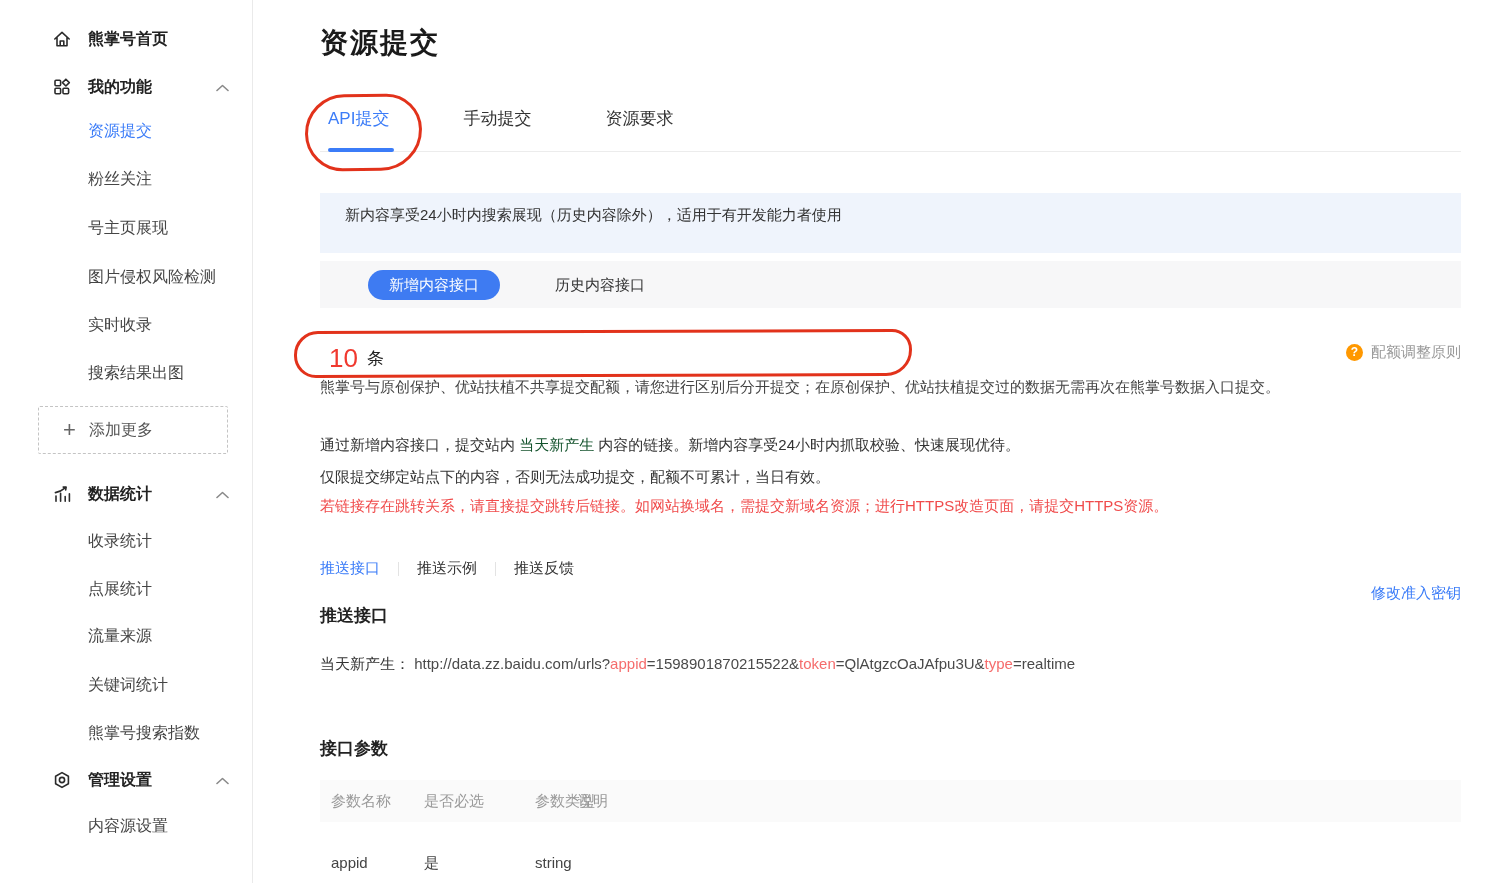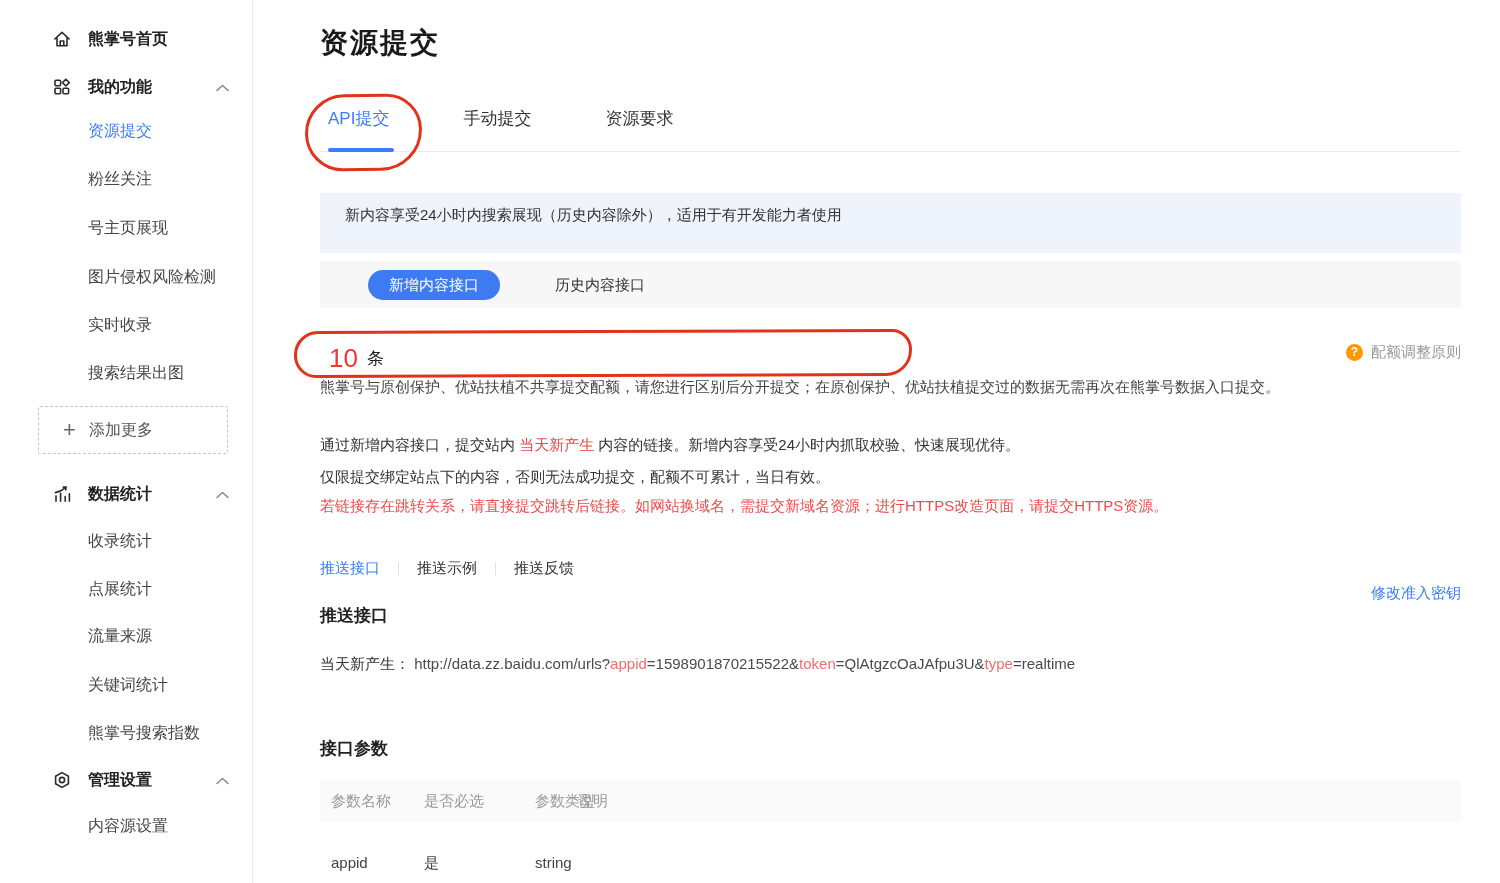--- a/index.html
+++ b/index.html
@@ -32,21 +32,21 @@
   .pill { position:absolute; left:48px; top:9px; height:30px; line-height:30px; padding:0 21px; background:#3E7BF2; color:#fff; font-size:15px; border-radius:15px; cursor:pointer; white-space:nowrap; }
   .pill-alt { position:absolute; left:235px; top:0; height:47px; line-height:47px; font-size:15px; color:#333; cursor:pointer; white-space:nowrap; }
   .quota-row { position:absolute; left:320px; top:336px; height:44px; display:flex; align-items:center; font-size:17px; color:#222; white-space:nowrap; }
   .quota-big { font-size:26px; color:#F0392F; margin:0 9px; line-height:1; }
   .help { position:absolute; right:39px; top:343px; display:flex; align-items:center; gap:8px; cursor:pointer; }
   .help-badge { width:17px; height:17px; border-radius:50%; background:#FF9800; color:#fff; font-size:12px; font-weight:700; text-align:center; line-height:17px; }
   .help-label { font-size:15px; color:#999; }
   .quota-note { position:absolute; left:320px; top:378px; width:1141px; font-size:15px; color:#444; white-space:nowrap; }
   .para { position:absolute; left:320px; font-size:15px; color:#333; white-space:nowrap; }
   .p1 { top:436px; } .p2 { top:468px; } .p3 { top:497px; color:#F04B4B; }
-  .red-inline { color:#ef4444; }
+  .red-inline { color:#14532d; }
   .push-nav { position:absolute; left:320px; top:559px; display:flex; align-items:center; gap:18px; font-size:15px; }
   .pn-item { color:#333; cursor:pointer; white-space:nowrap; }
   .pn-item.active { color:#3B7CF8; }
   .pn-div { width:1px; height:14px; background:#e3e3e3; }
   .modify-key { position:absolute; right:39px; top:584px; font-size:15px; color:#3B7CF8; cursor:pointer; white-space:nowrap; }
   .push-title { position:absolute; left:320px; top:604px; font-size:17px; font-weight:700; color:#222; }
   .api-line { position:absolute; left:320px; top:655px; font-size:15px; color:#333; white-space:nowrap; }
   .api-line .url { color:#4a4a4a; }
   .api-line .key { color:#F56C6C; }
   .params-title { position:absolute; left:320px; top:737px; font-size:17px; font-weight:700; color:#222; }

